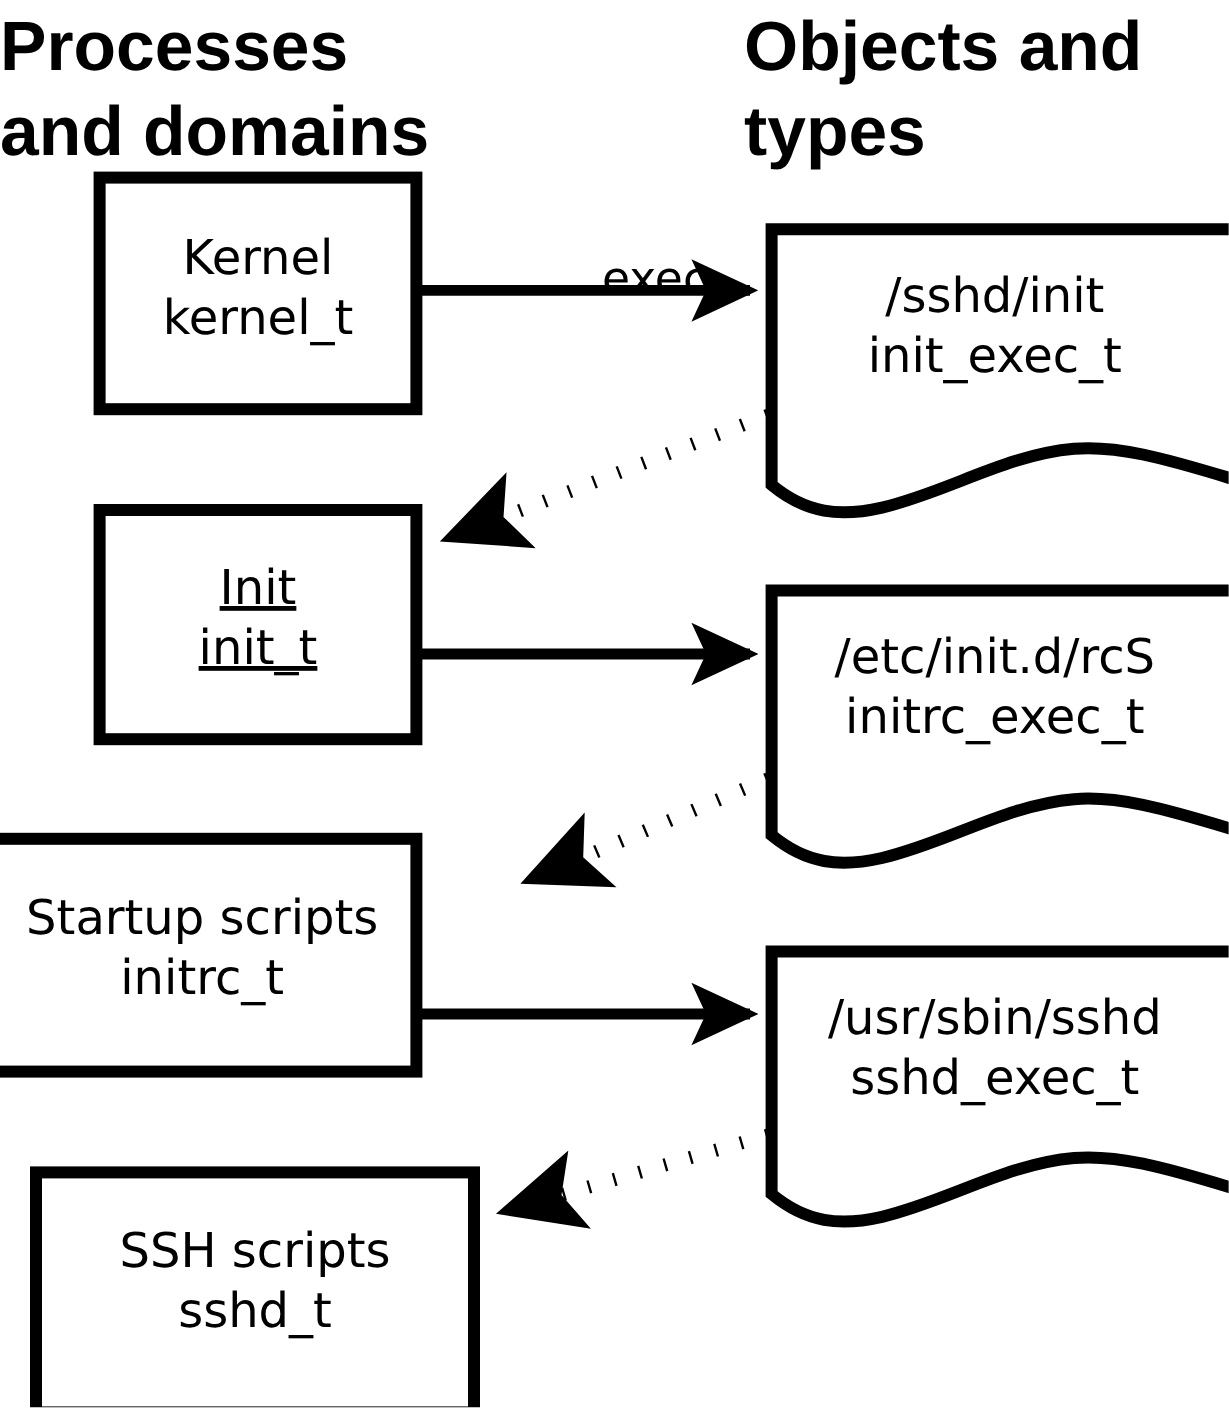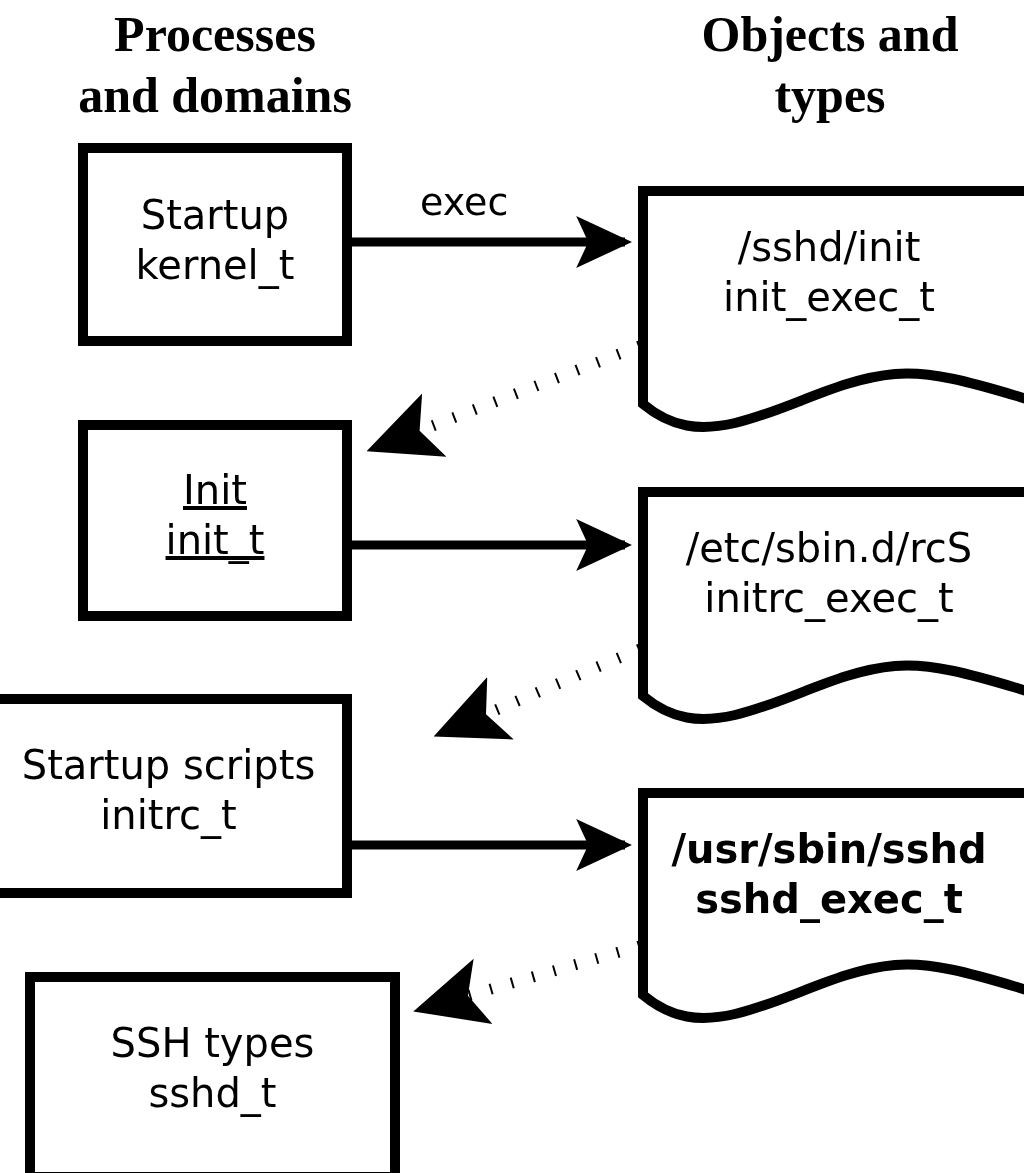--- a/index.html
+++ b/index.html
@@ -19,25 +19,24 @@
   }
   #diagram-svg {
     position: absolute;
     top: 0;
     left: 0;
     width: 1024px;
     height: 1173px;
   }
   .col-header {
     position: absolute;
-    font-family: Liberation Serif, serif;
+    font-family: Liberation Sans, sans-serif;
     font-weight: bold;
-    font-size: 50px;
+    font-size: 58px;
     line-height: 1.22;
-    text-align: center;
     color: #000000;
     white-space: pre-line;
   }
   #header-processes {
     left: 0px;
     top: 4px;
     width: 430px;
   }
   #header-objects {
     left: 620px;
@@ -54,22 +53,23 @@
     color: #000000;
     white-space: pre-line;
     pointer-events: none;
   }
   .edge-label {
     position: absolute;
     font-family: "DejaVu Sans", sans-serif;
     font-weight: normal;
     font-size: 38px;
     line-height: 1.1;
-    text-align: left;
+    text-align: right;
     color: #000000;
+    margin-top: 30px;
   }
 </style>
 </head>
 <body>
 
 <div id="canvas">
 
   <svg id="diagram-svg" viewBox="0 0 1024 1173">
     <defs>
       <marker id="solid-arrow" viewBox="0 0 12 12" refX="10.5" refY="6" markerWidth="6.2" markerHeight="6.2" orient="auto-start-reverse">
@@ -159,36 +159,36 @@
       <line x1="640" y1="946" x2="422" y2="1009" stroke="#000000" stroke-width="11" stroke-linecap="butt" stroke-dasharray="2 20" marker-end="url(#dotted-arrow)"></line>
     </g>
   </svg>
 
   <div class="col-header" id="header-processes">Processes
 and domains</div>
 
   <div class="col-header" id="header-objects">Objects and
 types</div>
 
-  <div class="node-label" style="left:83px; top:190px; width:264px;">Startup
+  <div class="node-label" style="left:83px; top:190px; width:264px;">Kernel
 kernel_t</div>
 
   <div class="node-label" style="left:83px; top:465px; width:264px;text-decoration:underline;">Init
 init_t</div>
 
   <div class="node-label" style="left:-10px; top:740px; width:357px;">Startup scripts
 initrc_t</div>
 
-  <div class="node-label" style="left:30px; top:1018px; width:365px;">SSH types
+  <div class="node-label" style="left:30px; top:1018px; width:365px;">SSH scripts
 sshd_t</div>
 
   <div class="node-label" style="left:643px; top:222px; width:372px;">/sshd/init
 init_exec_t</div>
 
-  <div class="node-label" style="left:643px; top:523px; width:372px;">/etc/sbin.d/rcS
+  <div class="node-label" style="left:643px; top:523px; width:372px;">/etc/init.d/rcS
 initrc_exec_t</div>
 
-  <div class="node-label" style="left:643px; top:824px; width:372px;font-weight:bold;">/usr/sbin/sshd
+  <div class="node-label" style="left:643px; top:824px; width:372px;">/usr/sbin/sshd
 sshd_exec_t</div>
 
   <div class="edge-label" style="left:420px; top:182px; width:170px;">exec</div>
 
 </div>
 
 </body></html>

